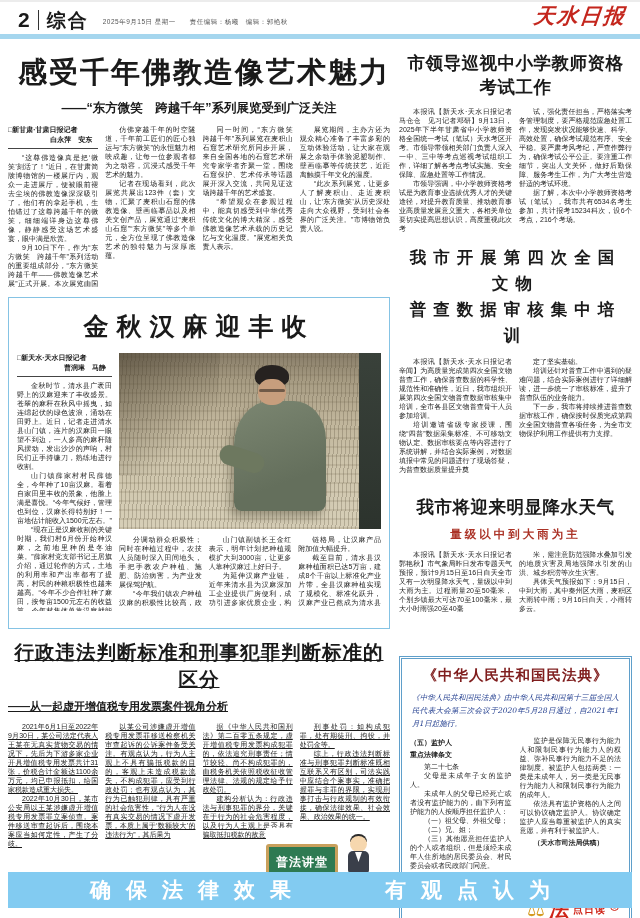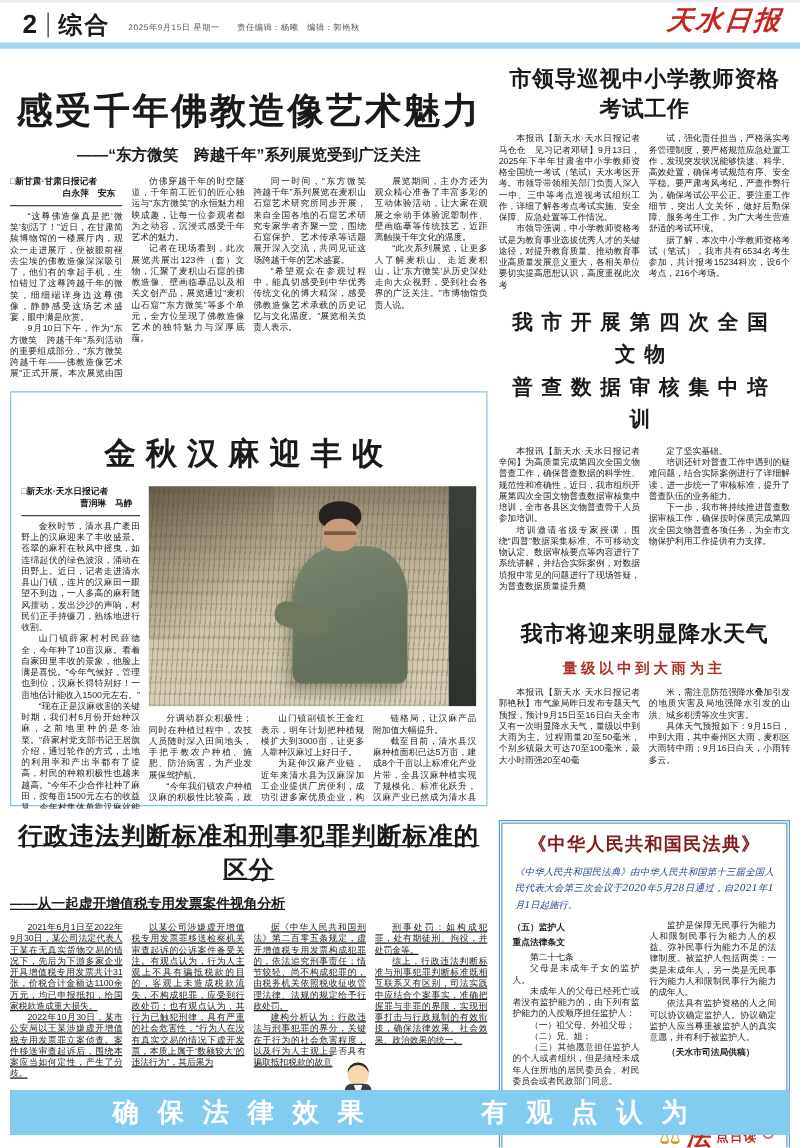--- a/index.html
+++ b/index.html
@@ -28,26 +28,26 @@
   .byline-block { font-size:7px; line-height:10px; font-weight:bold;
     border-bottom:1px solid #444; padding-bottom:3px; margin-bottom:4px; }
   .byline-authors { display:block; text-align:right; padding-right:6px; }
 
   
   .content { display:flex; gap:9px; padding:0 8px; }
   .left-region { width:382px; }
   .right-region { width:233px; }
 
   
-  .main-title { font-size:29px; font-weight:900; text-align:center; letter-spacing:2px; margin-top:24px; }
+  .main-title { font-size:29px; font-weight:900; text-align:right; letter-spacing:2px; margin-top:8px; }
   .main-subtitle { font-size:12.5px; font-weight:bold; text-align:center; margin:7px 0 8px; }
   .main-body { height:162px; }
 
   
-  .hemp-box { border:1px solid #85c3e4; margin-top:10px; padding:24px 8px 6px; height:332px; background:#fff; }
+  .hemp-box { border:1px solid #85c3e4; margin-top:10px; padding:4px 8px 6px; height:332px; background:#fff; }
   .hemp-title { font-family:"DejaVu Serif", serif; font-weight:bold; font-size:25px;
     letter-spacing:8px; text-align:center; margin:8px 0 10px; }
   .hemp-inner { display:flex; gap:7px; }
   .hemp-left { width:95px; overflow:hidden; height:258px; }
   .hemp-left p, .hemp-bcols p { font-size:7px; line-height:9px; text-align:justify; text-indent:14px; word-break:break-all; }
   .hemp-right { flex:1; }
   .hemp-photo { position:relative; height:176px; overflow:hidden;
     background:linear-gradient(180deg,#877c68 0%,#a79c83 16%,#c0b59b 38%,#cdc4ab 62%,#d7cfb8 100%); }
   .hemp-photo .strands { position:absolute; inset:0;
     background:repeating-linear-gradient(94deg, rgba(85,75,55,.28) 0 1px, rgba(0,0,0,0) 1px 4px),
@@ -219,20 +219,23 @@
           </div>
         <div class="ncol">
             <p>据《中华人民共和国刑法》第二百零五条规定，虚开增值税专用发票构成犯罪的，依法追究刑事责任；情节较轻、尚不构成犯罪的，由税务机关依照税收征收管理法律、法规的规定给予行政处罚。</p>
             <p>建构分析认为：行政违法与刑事犯罪的界分，关键在于行为的社会危害程度，以及行为人主观上是否具有骗取抵扣税款的故意。</p>
           </div>
         <div class="ncol">
             <p>刑事处罚：如构成犯罪，处有期徒刑、拘役，并处罚金等。</p>
             <p>综上，行政违法判断标准与刑事犯罪判断标准既相互联系又有区别，司法实践中应结合个案事实，准确把握罪与非罪的界限，实现刑事打击与行政规制的有效衔接，确保法律效果、社会效果、政治效果的统一。</p>
           </div>
         <div class="chalk-wrap">
+          <div class="chalkboard">
+            <span>普法讲堂</span>
+          </div>
           <div class="mascot">
             <div class="hairc"></div>
               <div class="head"></div>
               <div class="bodyc"></div>
               <div class="shirtc"></div>
           </div>
         </div>
       </div>
     </div>
   </div>

